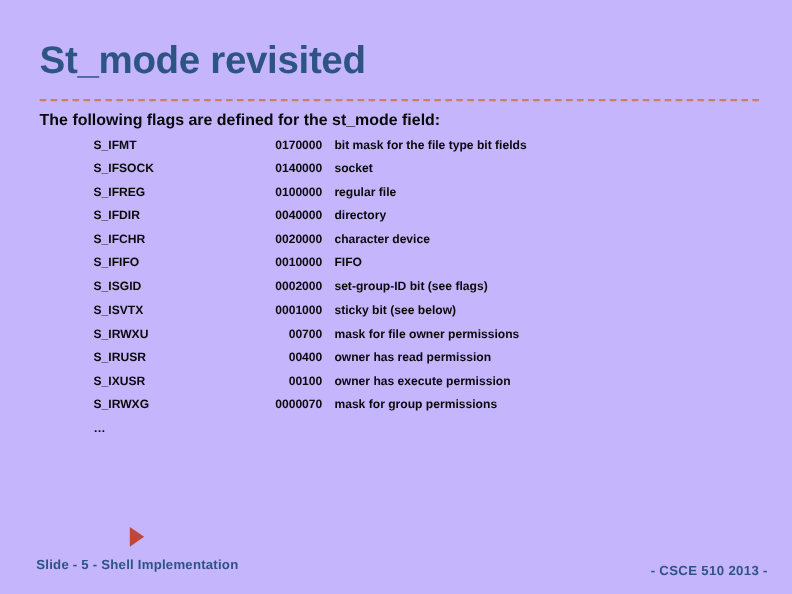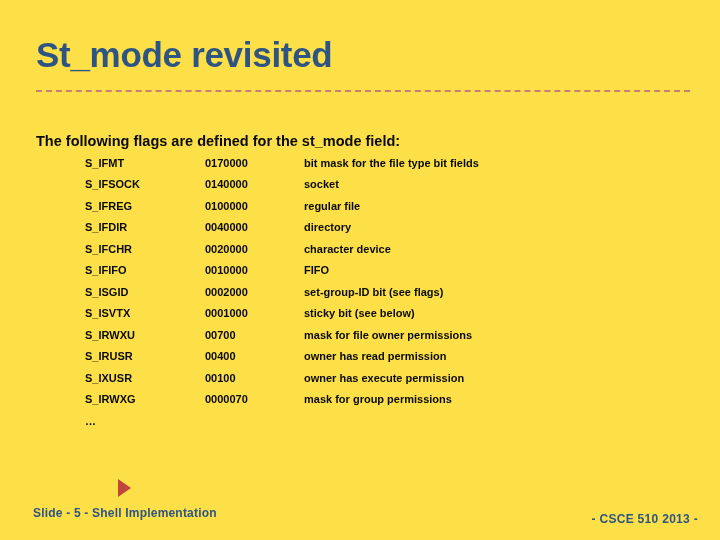--- a/index.html
+++ b/index.html
@@ -10,21 +10,21 @@
     width: 720px;
     height: 540px;
     background: #efebdf;
     font-family: "Liberation Sans", sans-serif;
     overflow: hidden;
     position: relative;
   }
   .slide {
     position: absolute;
     inset: 0;
-    background: #fde047;
+    background: #c4b5fd;
     text-decoration: underline;
   }
 
   
   .title {
     position: absolute;
     left: 36px;
     top: 36px;
     font-size: 35px;
     font-weight: bold;
@@ -50,42 +50,41 @@
     left: 36px;
     top: 100px;
     width: 660px;
     color: #0a0a0a;
   }
   .intro {
     font-size: 14.5px;
     font-weight: bold;
     line-height: 21.5px;
     white-space: nowrap;
-    margin-top: 31px;
   }
   .flag-table {
     border-collapse: collapse;
     margin: 0;
     padding: 0;
     font-size: 11px;
     font-weight: bold;
   }
   .flag-table td {
     padding: 0;
     line-height: 21.5px;
     vertical-align: baseline;
     white-space: nowrap;
   }
   .col-name {
     width: 120px;
     padding-left: 49px !important;
   }
   .col-value {
     width: 88px;
-    text-align: left;
+    text-align: right;
     margin-top: 26px;
   }
   .col-desc {
     padding-left: 11px !important;
   }
   .ellipsis-row td {
     padding-left: 49px !important;
     letter-spacing: 1px;
   }
 

